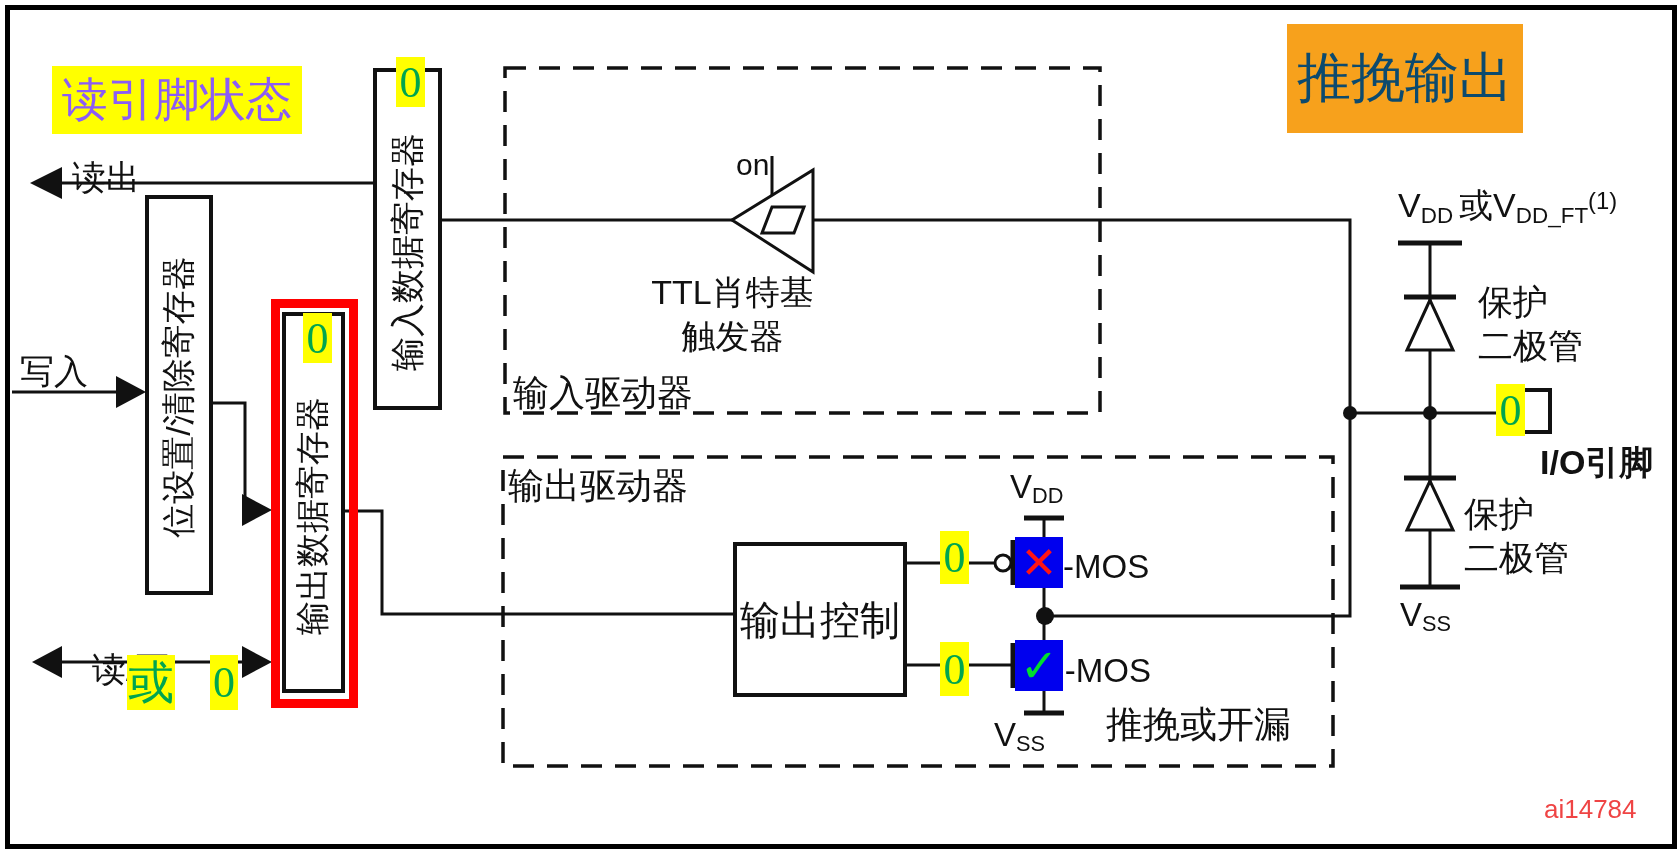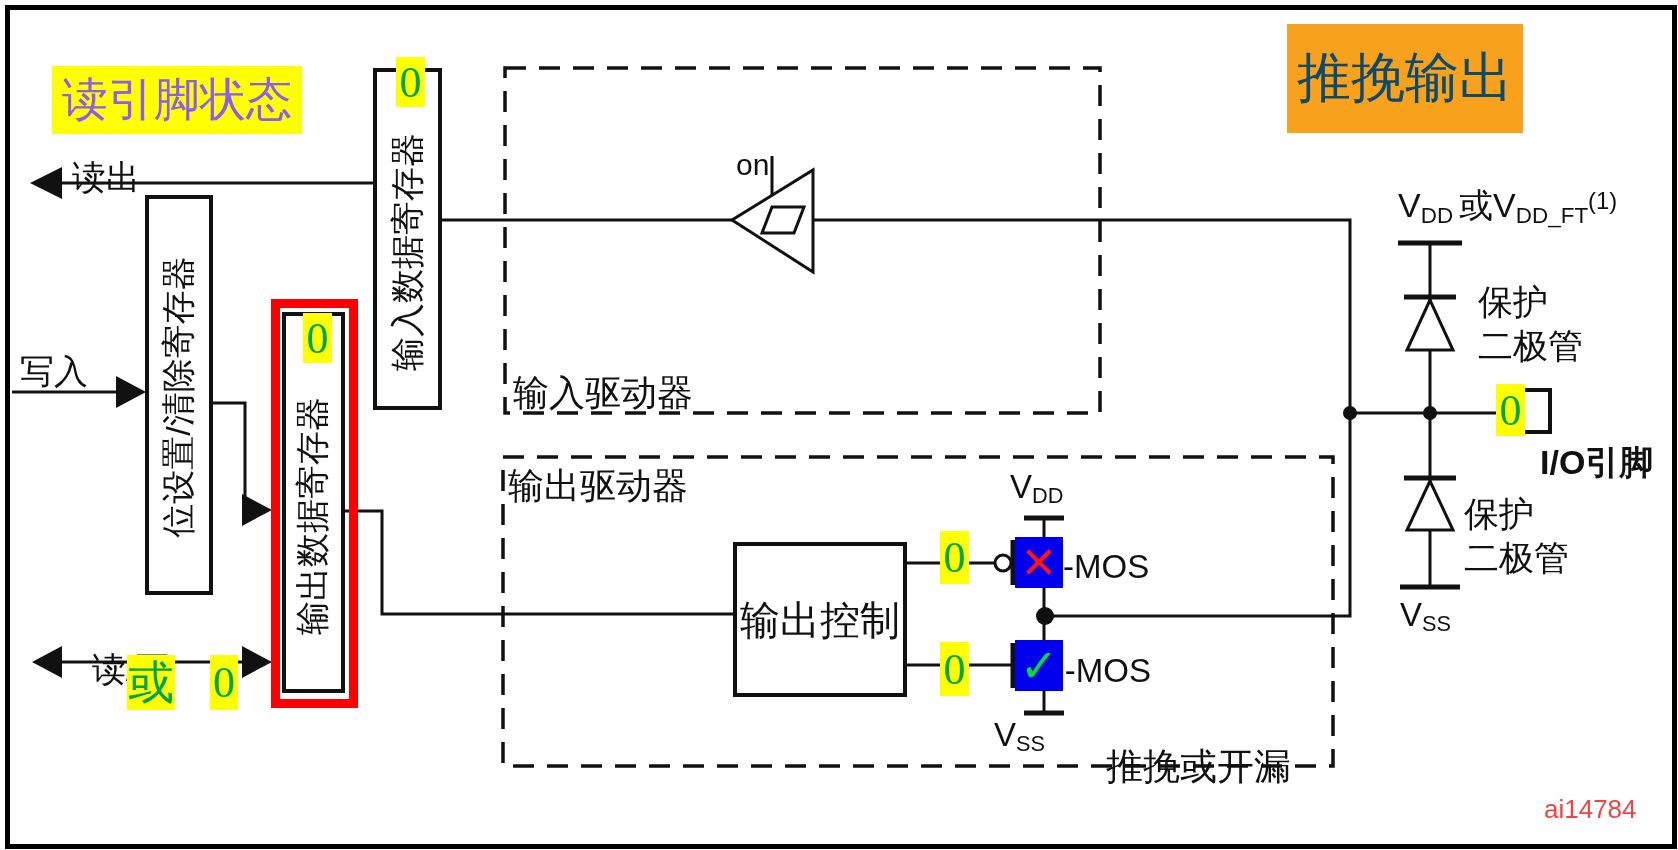--- a/index.html
+++ b/index.html
@@ -109,20 +109,24 @@
 
   <div class="redframe"></div>
   <div class="box" style="left:282px;top:312px;width:63px;height:381px;"></div>
   <div class="vlabel" style="left:313px;top:516px;">输出数据寄存器</div>
   <div class="hl" style="left:303px;top:313px;width:29px;height:50px;">0</div>
 
   <div class="lbl" style="left:508px;top:463px;font-size:36px;">输出驱动器</div>
   <div class="lbl" style="left:513px;top:370px;font-size:36px;">输入驱动器</div>
 
   <div class="lbl" style="left:736px;top:122px;font-size:30px;margin-top:24px;">on</div>
+  <div id="ttl-label">
+    <span>TTL肖特基</span><br>
+    <span>触发器</span>
+  </div>
 
   <div id="output-control-box">
     <span>输出</span>
     <span>控制</span>
   </div>
 
   <div class="hl" style="left:940px;top:531px;width:29px;height:53px;">0</div>
   <div class="hl" style="left:940px;top:642px;width:29px;height:54px;">0</div>
 
   <div class="lbl" style="left:1041px;top:546px;font-size:33px;">P-MOS</div>
@@ -131,21 +135,21 @@
   <div class="bluebox" style="left:1015px;top:537px;">
     <span style="color:#FF1414;font-size:44px;">✕</span>
   </div>
   <div class="bluebox" style="left:1015px;top:640px;">
     <span style="color:#00DD2E;font-size:46px;">✓</span>
   </div>
 
   <div class="lbl" style="left:1010px;top:466px;font-size:33px;"><span>V</span><span class="sub">DD</span></div>
   <div class="lbl" style="left:994px;top:714px;font-size:33px;"><span>V</span><span class="sub">SS</span></div>
 
-  <div class="lbl" style="left:1106px;top:702px;font-size:37px;margin-top:42px;">推挽或开漏</div>
+  <div class="lbl" style="left:1106px;top:702px;font-size:37px;">推挽或开漏</div>
 
   <div class="lbl" style="left:1398px;top:184px;font-size:34px;">
     <span>V</span><span class="sub">DD</span><span style="padding-left:6px;">或</span><span>V</span><span class="sub">DD_FT</span><span class="sup">(1)</span>
   </div>
   <div class="lbl" style="left:1478px;top:280px;">
     <span>保护</span><br>
     <span>二极管</span>
   </div>
   <div class="lbl" style="left:1464px;top:492px;">
     <span>保护</span><br>

